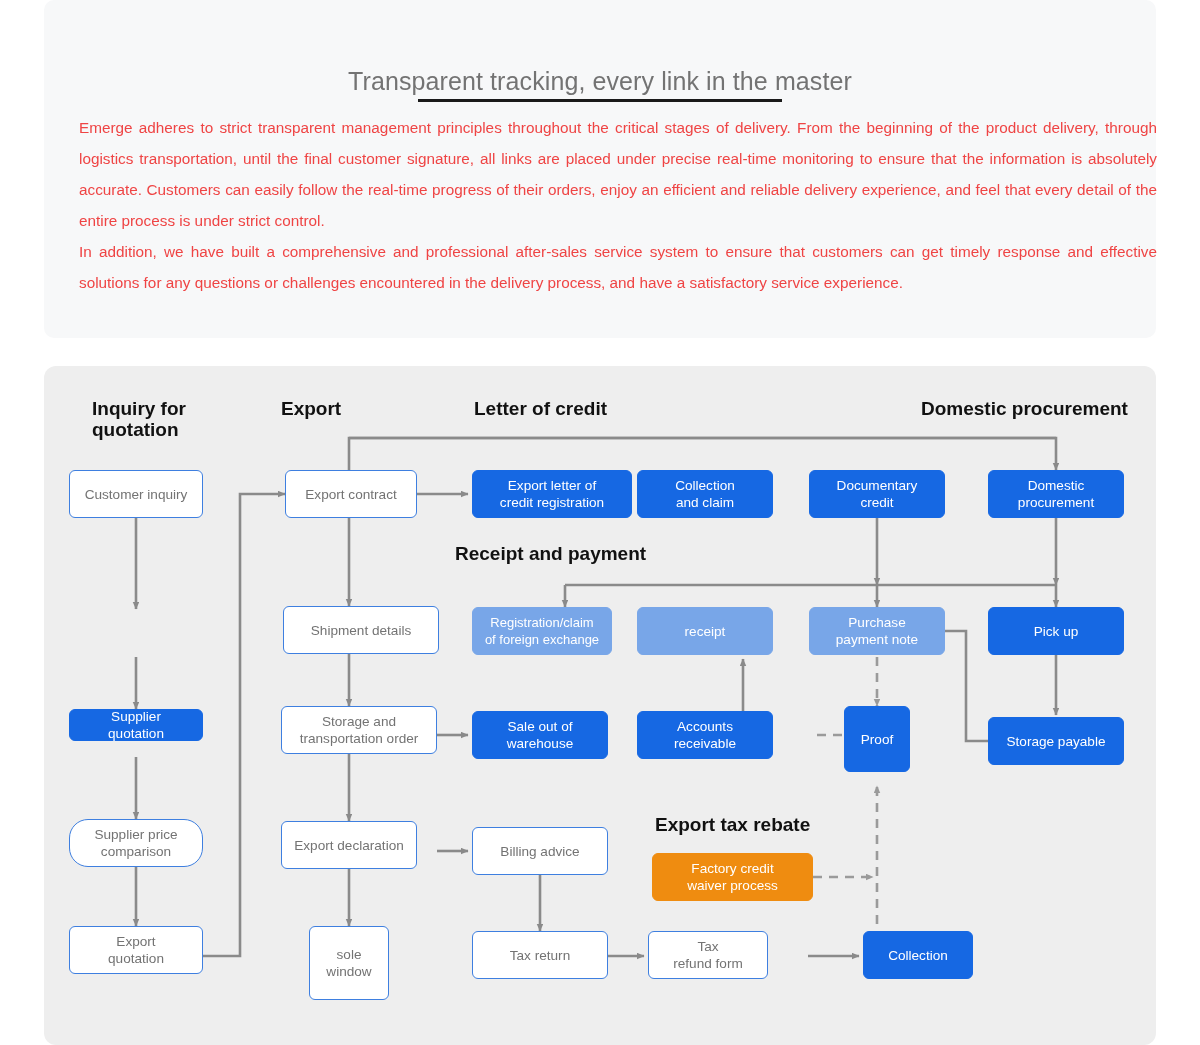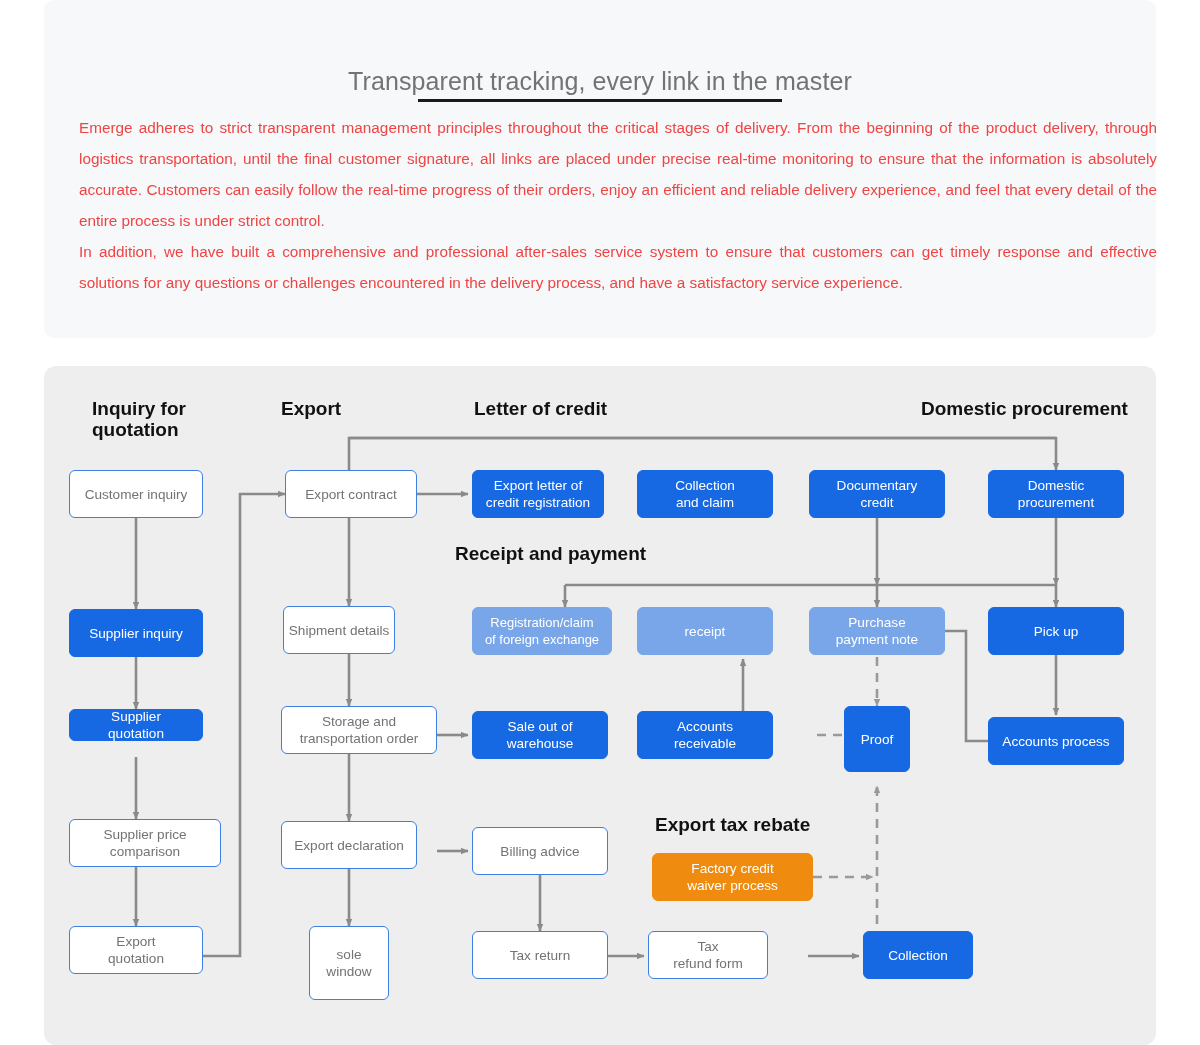--- a/index.html
+++ b/index.html
@@ -145,58 +145,57 @@
 
       <div class="col-head" style="left:48px;top:32px;width:150px;">Inquiry for
 quotation</div>
       <div class="col-head" style="left:237px;top:32px;width:140px;">Export</div>
       <div class="col-head" style="left:430px;top:32px;width:200px;">Letter of credit</div>
       <div class="col-head" style="left:877px;top:32px;width:240px;">Domestic procurement</div>
       <div class="col-head" style="left:411px;top:177px;width:280px;">Receipt and payment</div>
       <div class="col-head" style="left:611px;top:448px;width:240px;">Export tax rebate</div>
 
       <div class="node n-white" style="left:25px;top:104px;width:134px;height:48px;">Customer inquiry</div>
-      <div class="node n-blue" style="left:25px;top:243px;width:134px;height:48px;">Supplier inquiry</div>
       <div class="node n-blue" style="left:25px;top:343px;width:134px;height:32px;">Supplier
 quotation</div>
-      <div class="node n-white" style="left:25px;top:453px;width:152px;height:48px;">Supplier price
+      <div class="node n-white" style="left:25px;top:453px;width:134px;height:48px;border-radius:19px;">Supplier price
 comparison</div>
       <div class="node n-white" style="left:25px;top:560px;width:134px;height:48px;">Export
 quotation</div>
 
       <div class="node n-white" style="left:241px;top:104px;width:132px;height:48px;">Export contract</div>
-      <div class="node n-white" style="left:239px;top:240px;width:112px;height:48px;text-align:right;">Shipment details</div>
+      <div class="node n-white" style="left:239px;top:240px;width:156px;height:48px;text-align:right;">Shipment details</div>
       <div class="node n-white" style="left:237px;top:340px;width:156px;height:48px;">Storage and
 transportation order</div>
       <div class="node n-white" style="left:237px;top:455px;width:136px;height:48px;">Export declaration</div>
       <div class="node n-white" style="left:265px;top:560px;width:80px;height:74px;">sole
 window</div>
 
-      <div class="node n-blue" style="left:428px;top:104px;width:132px;height:48px;text-align:center;">Export letter of
+      <div class="node n-blue" style="left:428px;top:104px;width:160px;height:48px;text-align:center;">Export letter of
 credit registration</div>
       <div class="node n-blue" style="left:593px;top:104px;width:136px;height:48px;">Collection
 and claim</div>
       <div class="node n-blue" style="left:765px;top:104px;width:136px;height:48px;">Documentary
 credit</div>
       <div class="node n-blue" style="left:944px;top:104px;width:136px;height:48px;">Domestic
 procurement</div>
 
       <div class="node n-lblue" style="left:428px;top:241px;width:140px;height:48px;font-size:13px;">Registration/claim
 of foreign exchange</div>
       <div class="node n-lblue" style="left:593px;top:241px;width:136px;height:48px;">receipt</div>
       <div class="node n-lblue" style="left:765px;top:241px;width:136px;height:48px;">Purchase
 payment note</div>
       <div class="node n-blue" style="left:944px;top:241px;width:136px;height:48px;">Pick up</div>
 
       <div class="node n-blue" style="left:428px;top:345px;width:136px;height:48px;">Sale out of
 warehouse</div>
       <div class="node n-blue" style="left:593px;top:345px;width:136px;height:48px;">Accounts
 receivable</div>
       <div class="node n-blue" style="left:800px;top:340px;width:66px;height:66px;">Proof</div>
-      <div class="node n-blue" style="left:944px;top:351px;width:136px;height:48px;">Accounts process</div>
+      <div class="node n-blue" style="left:944px;top:351px;width:136px;height:48px;">Storage payable</div>
 
       <div class="node n-white" style="left:428px;top:461px;width:136px;height:48px;">Billing advice</div>
       <div class="node n-orange" style="left:608px;top:487px;width:161px;height:48px;">Factory credit
 waiver process</div>
       <div class="node n-white" style="left:428px;top:565px;width:136px;height:48px;">Tax return</div>
       <div class="node n-white" style="left:604px;top:565px;width:120px;height:48px;">Tax
 refund form</div>
       <div class="node n-blue" style="left:819px;top:565px;width:110px;height:48px;">Collection</div>
 
     </div>

